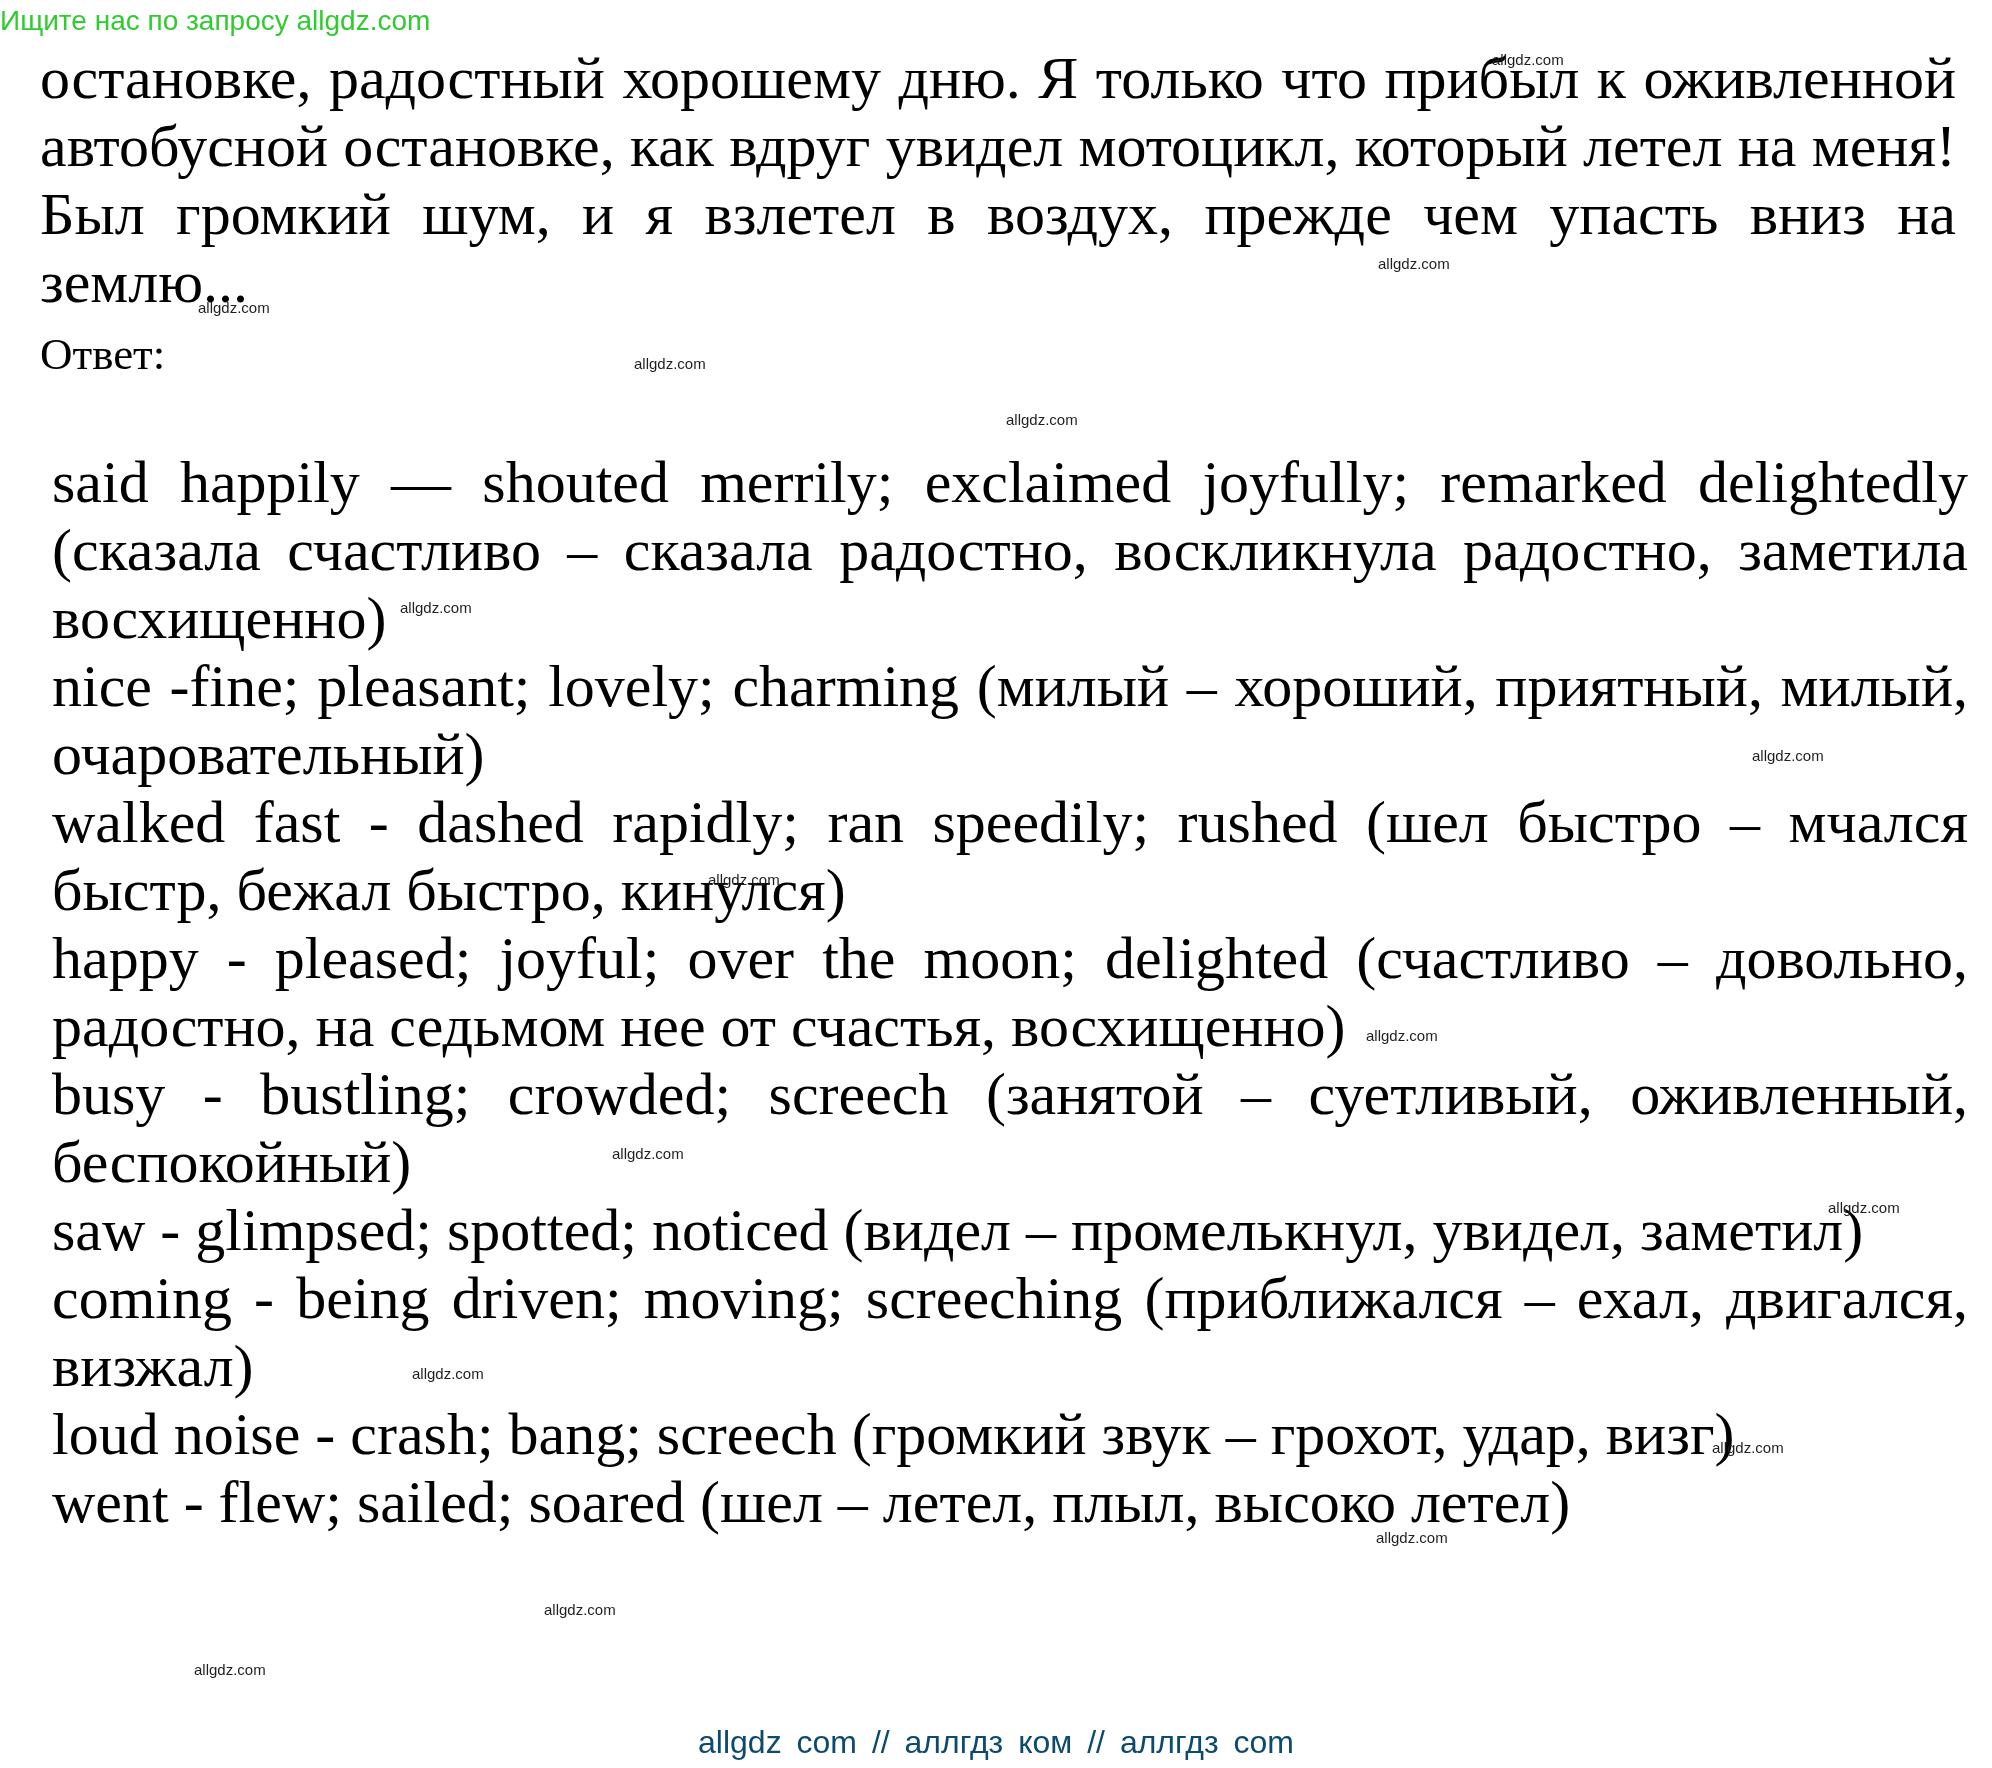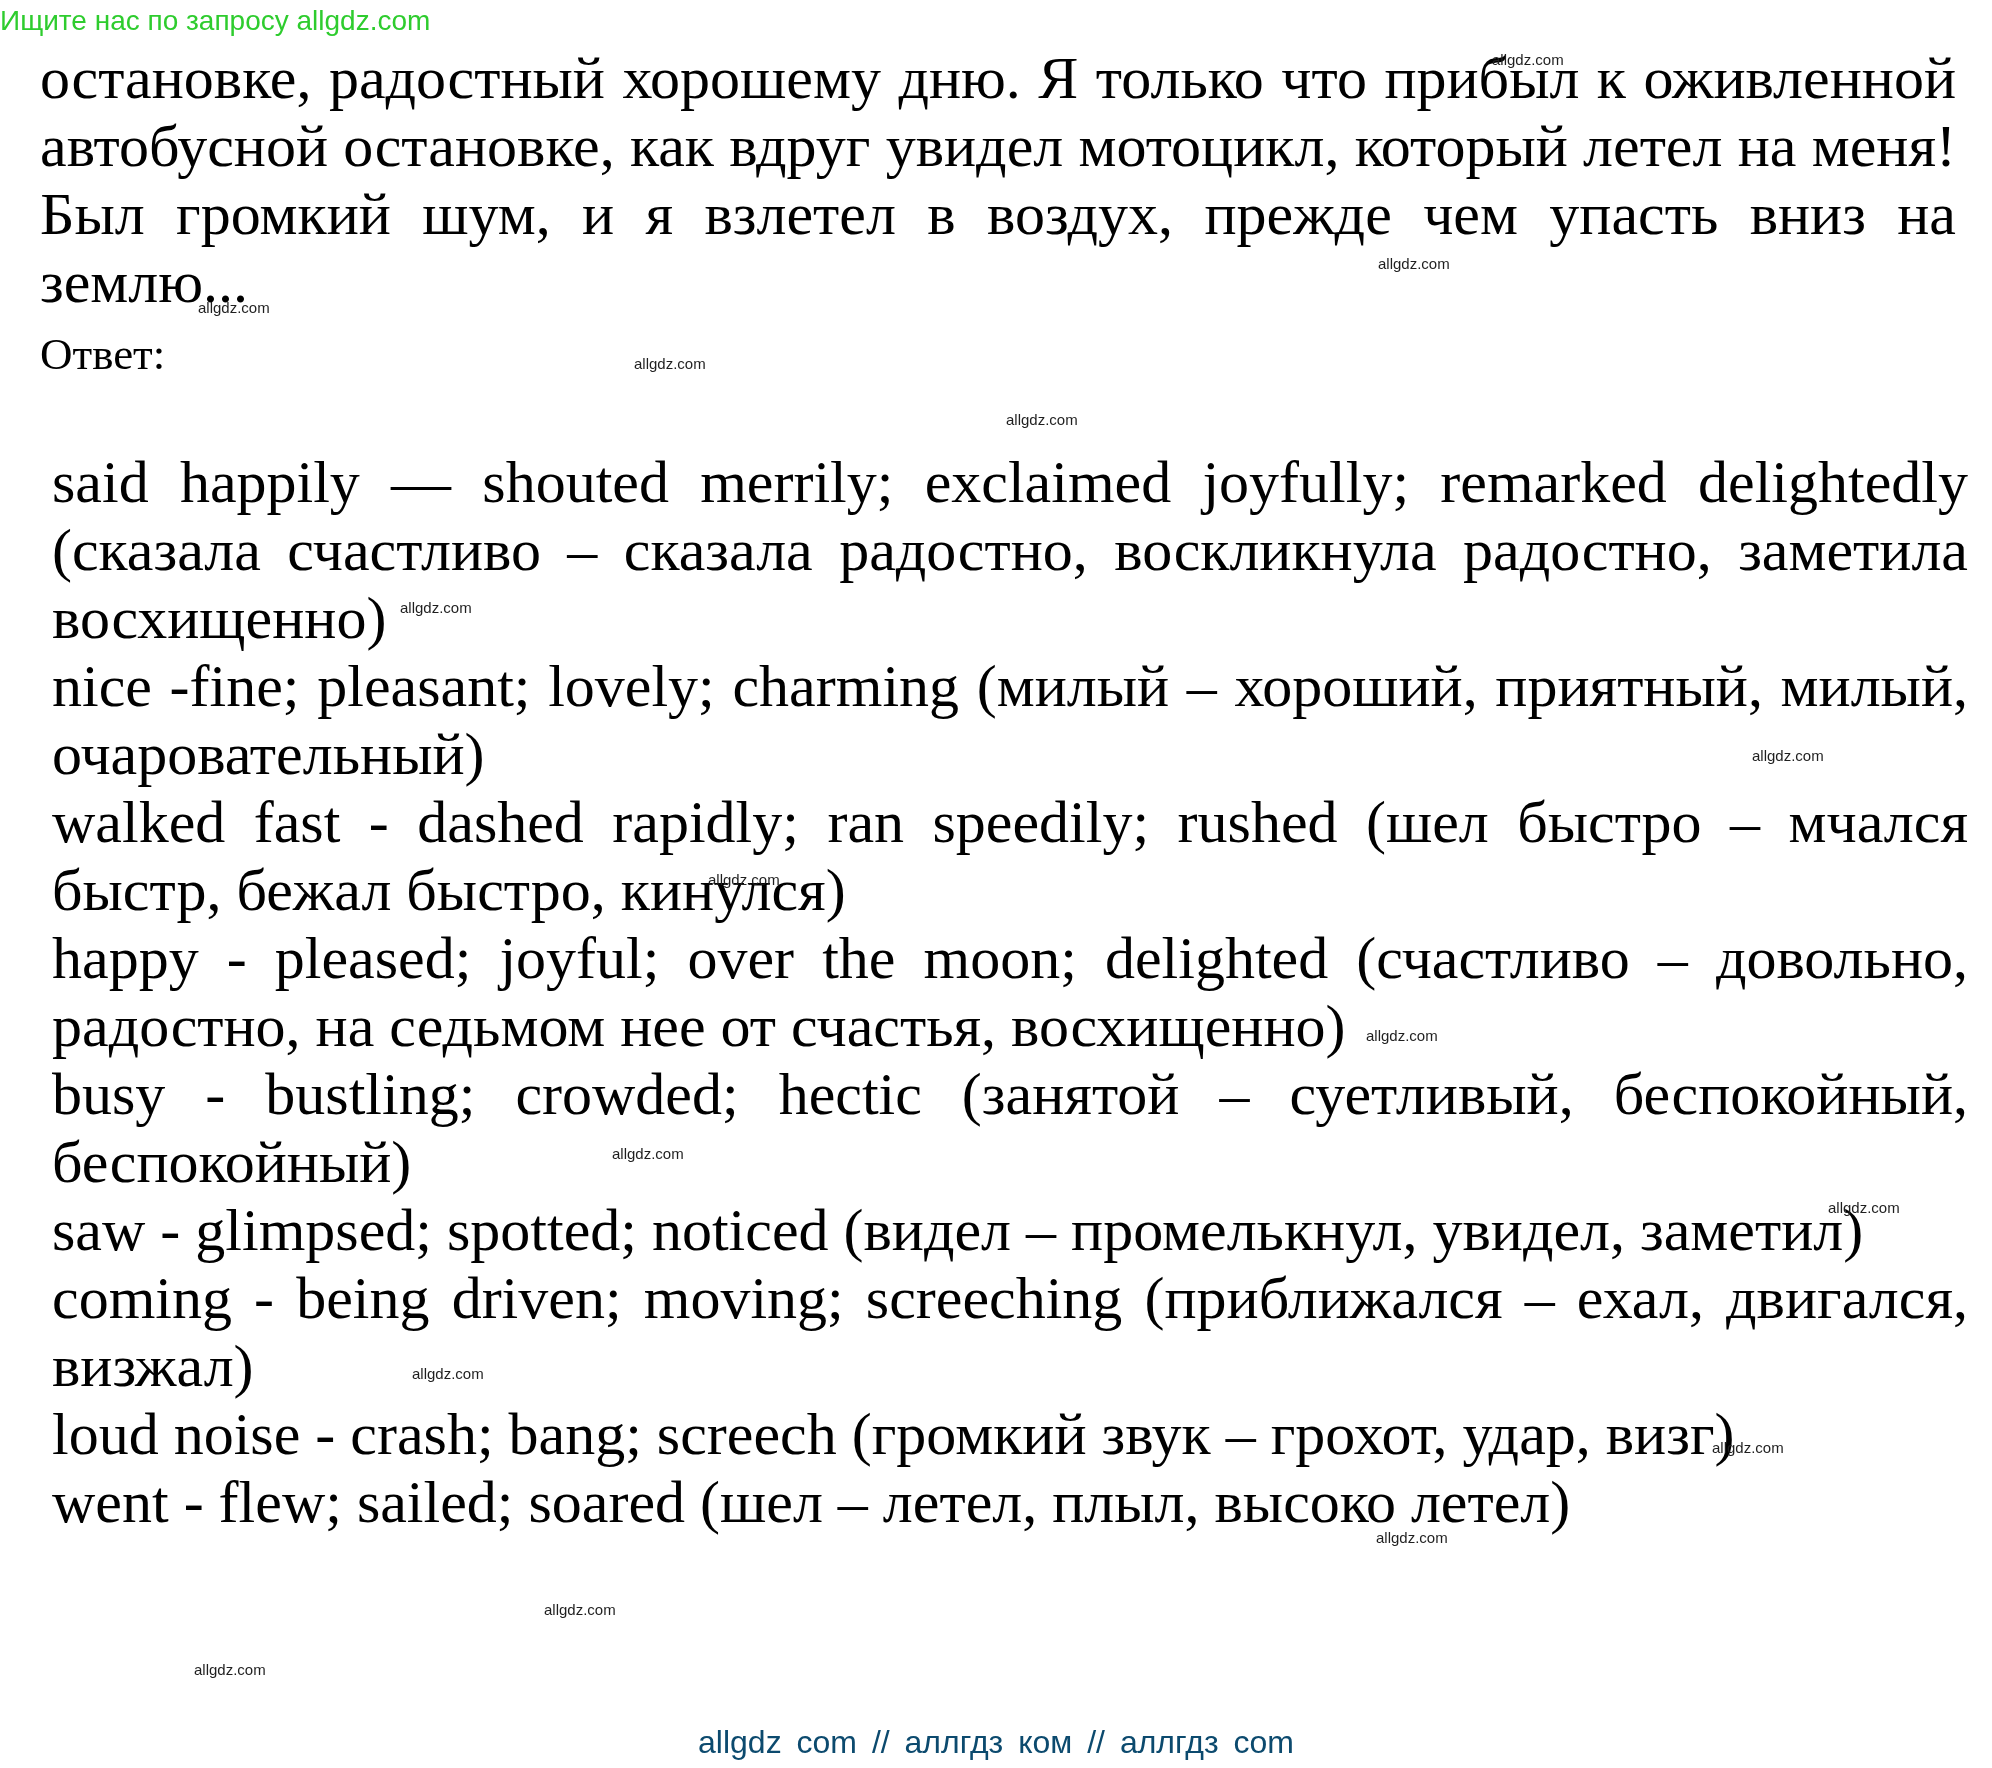--- a/index.html
+++ b/index.html
@@ -75,21 +75,21 @@
 
   <p class="task">остановке, радостный хорошему дню. Я только что прибыл к оживленной автобусной остановке, как вдруг увидел мотоцикл, который летел на меня! Был громкий шум, и я взлетел в воздух, прежде чем упасть вниз на землю...</p>
 
   <div class="otvet">Ответ:</div>
 
   <div class="answers">
     <p>said happily — shouted merrily; exclaimed joyfully; remarked delightedly (сказала счастливо – сказала радостно, воскликнула радостно, заметила восхищенно)</p>
     <p>nice -fine; pleasant; lovely; charming (милый – хороший, приятный, милый, очаровательный)</p>
     <p>walked fast - dashed rapidly; ran speedily; rushed (шел быстро – мчался быстр, бежал быстро, кинулся)</p>
     <p>happy - pleased; joyful; over the moon; delighted (счастливо – довольно, радостно, на седьмом нее от счастья, восхищенно)</p>
-    <p>busy - bustling; crowded; hectic (занятой – суетливый, беспокойный, беспокойный)</p>
+    <p>busy - bustling; crowded; screech (занятой – суетливый, оживленный, беспокойный)</p>
     <p>saw - glimpsed; spotted; noticed (видел – промелькнул, увидел, заметил)</p>
     <p>coming - being driven; moving; screeching (приближался – ехал, двигался, визжал)</p>
     <p>loud noise - crash; bang; screech (громкий звук – грохот, удар, визг)</p>
     <p>went - flew; sailed; soared (шел – летел, плыл, высоко летел)</p>
   </div>
 
   <span class="wm" style="left:1492px; top:48px">allgdz.com</span>
   <span class="wm" style="left:1378px; top:252px">allgdz.com</span>
   <span class="wm" style="left:198px;  top:296px">allgdz.com</span>
   <span class="wm" style="left:634px;  top:352px">allgdz.com</span>

